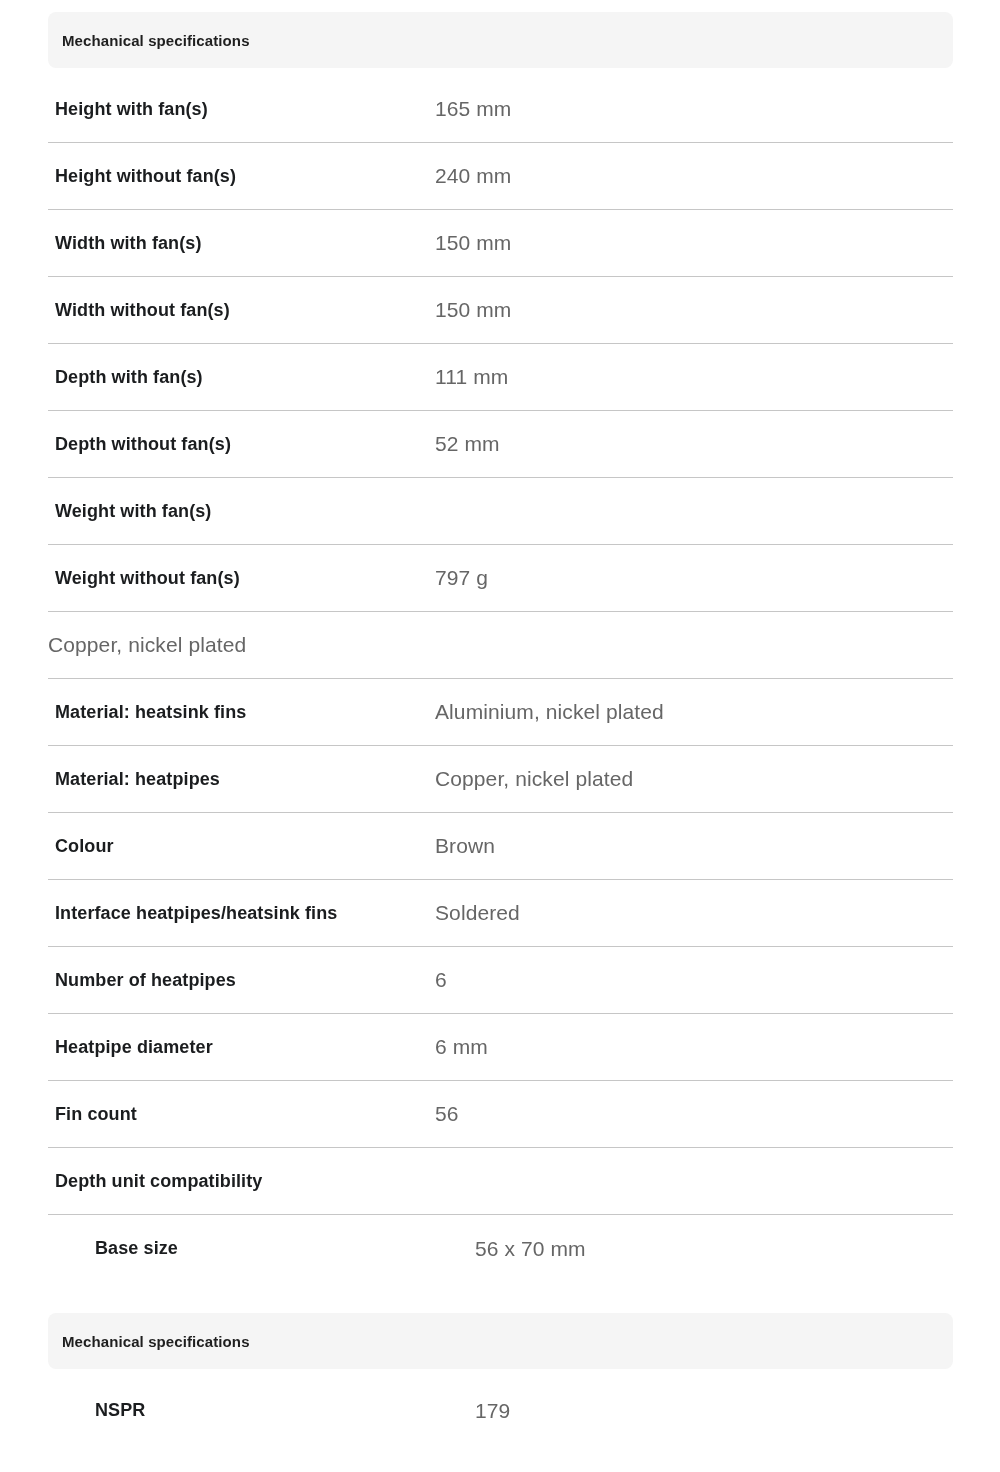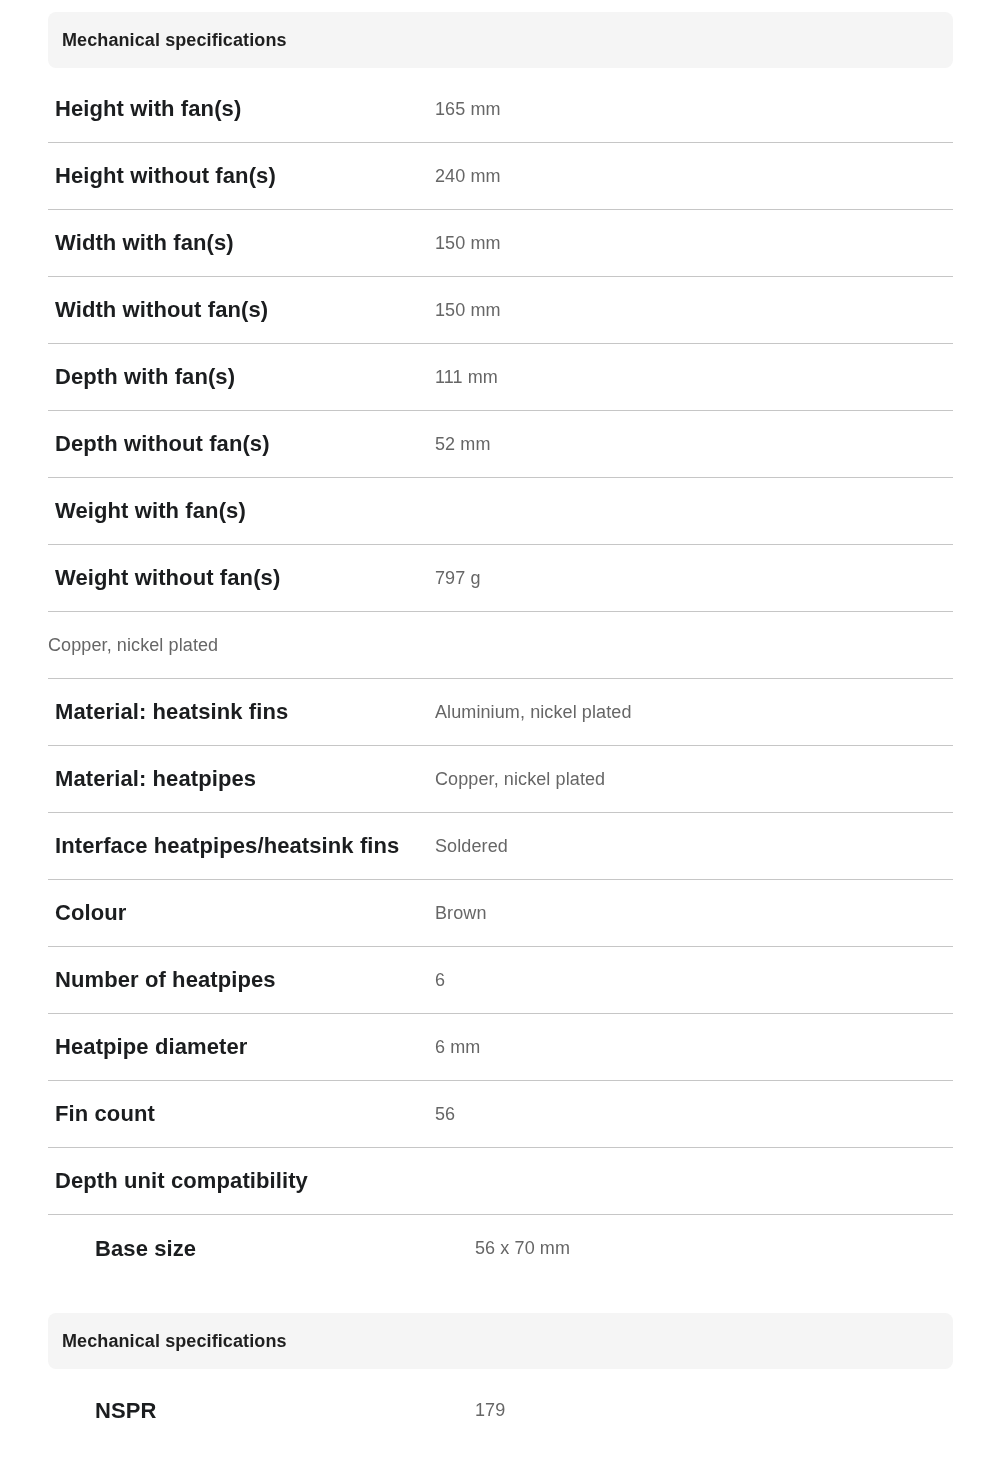--- a/index.html
+++ b/index.html
@@ -24,45 +24,45 @@
     background: #f5f5f5;
     border-radius: 8px;
     height: 56px;
     display: flex;
     align-items: center;
     padding: 0 14px;
     box-sizing: border-box;
     margin-bottom: 8px;
   }
   .sec-header .sec-title {
-    font-size: 18px;
+    font-size: 15px;
     font-weight: 700;
     color: #1f1f1f;
     letter-spacing: 0.1px;
   }
   .rows { display: block; }
   .spec-row {
     display: flex;
     align-items: center;
     height: 67px;
     box-sizing: border-box;
     border-bottom: 1px solid #c6c6c6;
   }
   .spec-row:last-child { border-bottom: none; margin-left: 40px; }
   .spec-label {
     flex: 0 0 380px;
     padding-left: 7px;
-    font-size: 22px;
+    font-size: 18px;
     font-weight: 700;
     color: #1b1d1f;
     letter-spacing: 0.1px;
   }
   .spec-value {
     flex: 1 1 auto;
-    font-size: 18px;
+    font-size: 21px;
     font-weight: 400;
     color: #666666;
     letter-spacing: 0.1px;
   }
 </style>
 </head>
 <body>
 
 <div class="container">
 
@@ -107,26 +107,26 @@
   </div>
         <div class="spec-row">
     <div class="spec-label">Material: heatsink fins</div>
     <div class="spec-value">Aluminium, nickel plated</div>
   </div>
         <div class="spec-row">
     <div class="spec-label">Material: heatpipes</div>
     <div class="spec-value">Copper, nickel plated</div>
   </div>
         <div class="spec-row">
+    <div class="spec-label">Colour</div>
+    <div class="spec-value">Brown</div>
+  </div>
+        <div class="spec-row">
     <div class="spec-label">Interface heatpipes/heatsink fins</div>
     <div class="spec-value">Soldered</div>
-  </div>
-        <div class="spec-row">
-    <div class="spec-label">Colour</div>
-    <div class="spec-value">Brown</div>
   </div>
         <div class="spec-row">
     <div class="spec-label">Number of heatpipes</div>
     <div class="spec-value">6</div>
   </div>
         <div class="spec-row">
     <div class="spec-label">Heatpipe diameter</div>
     <div class="spec-value">6 mm</div>
   </div>
         <div class="spec-row">

